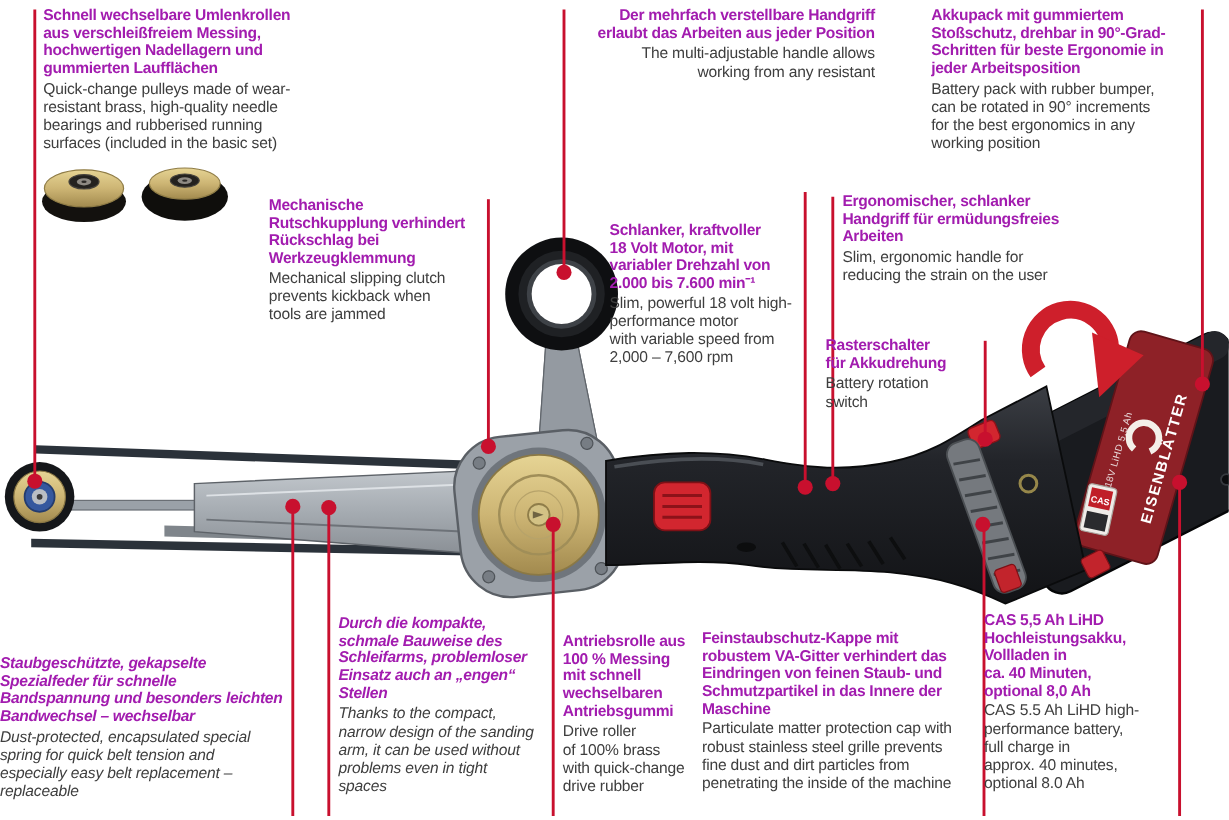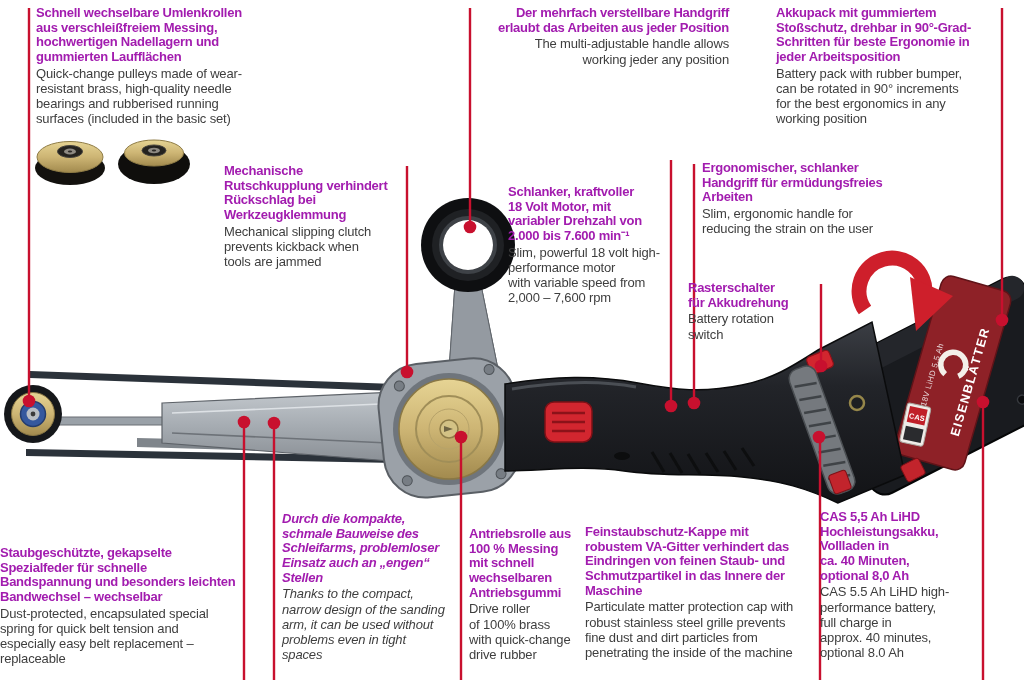--- a/index.html
+++ b/index.html
@@ -224,21 +224,21 @@
     <div class="en">Quick-change pulleys made of wear-
 resistant brass, high-quality needle
 bearings and rubberised running
 surfaces (included in the basic set)</div>
   </div>
 
   <div class="callout" style="left:479px; top:6px; width:250px;text-align:right;">
     <div class="de">Der mehrfach verstellbare Handgriff
 erlaubt das Arbeiten aus jeder Position</div>
     <div class="en">The multi-adjustable handle allows
-working jeder any position</div>
+working from any resistant</div>
   </div>
 
   <div class="callout ra" style="right:30px; top:6px; width:218px;">
     <div class="de">Akkupack mit gummiertem
 Stoßschutz, drehbar in 90°-Grad-
 Schritten für beste Ergonomie in
 jeder Arbeitsposition</div>
     <div class="en">Battery pack with rubber bumper,
 can be rotated in 90° increments
 for the best ergonomics in any
@@ -274,21 +274,21 @@
 reducing the strain on the user</div>
   </div>
 
   <div class="callout ra" style="right:211px; top:281px; width:125px;">
     <div class="de">Rasterschalter
 für Akkudrehung</div>
     <div class="en">Battery rotation
 switch</div>
   </div>
 
-  <div class="callout ra" style="right:787px; top:546px; width:237px;">
+  <div class="callout ra" style="right:787px; top:546px; width:237px;font-style:italic;">
     <div class="de">Staubgeschützte, gekapselte
 Spezialfeder für schnelle
 Bandspannung und besonders leichten
 Bandwechsel – wechselbar</div>
     <div class="en">Dust-protected, encapsulated special
 spring for quick belt tension and
 especially easy belt replacement –
 replaceable</div>
   </div>
 

